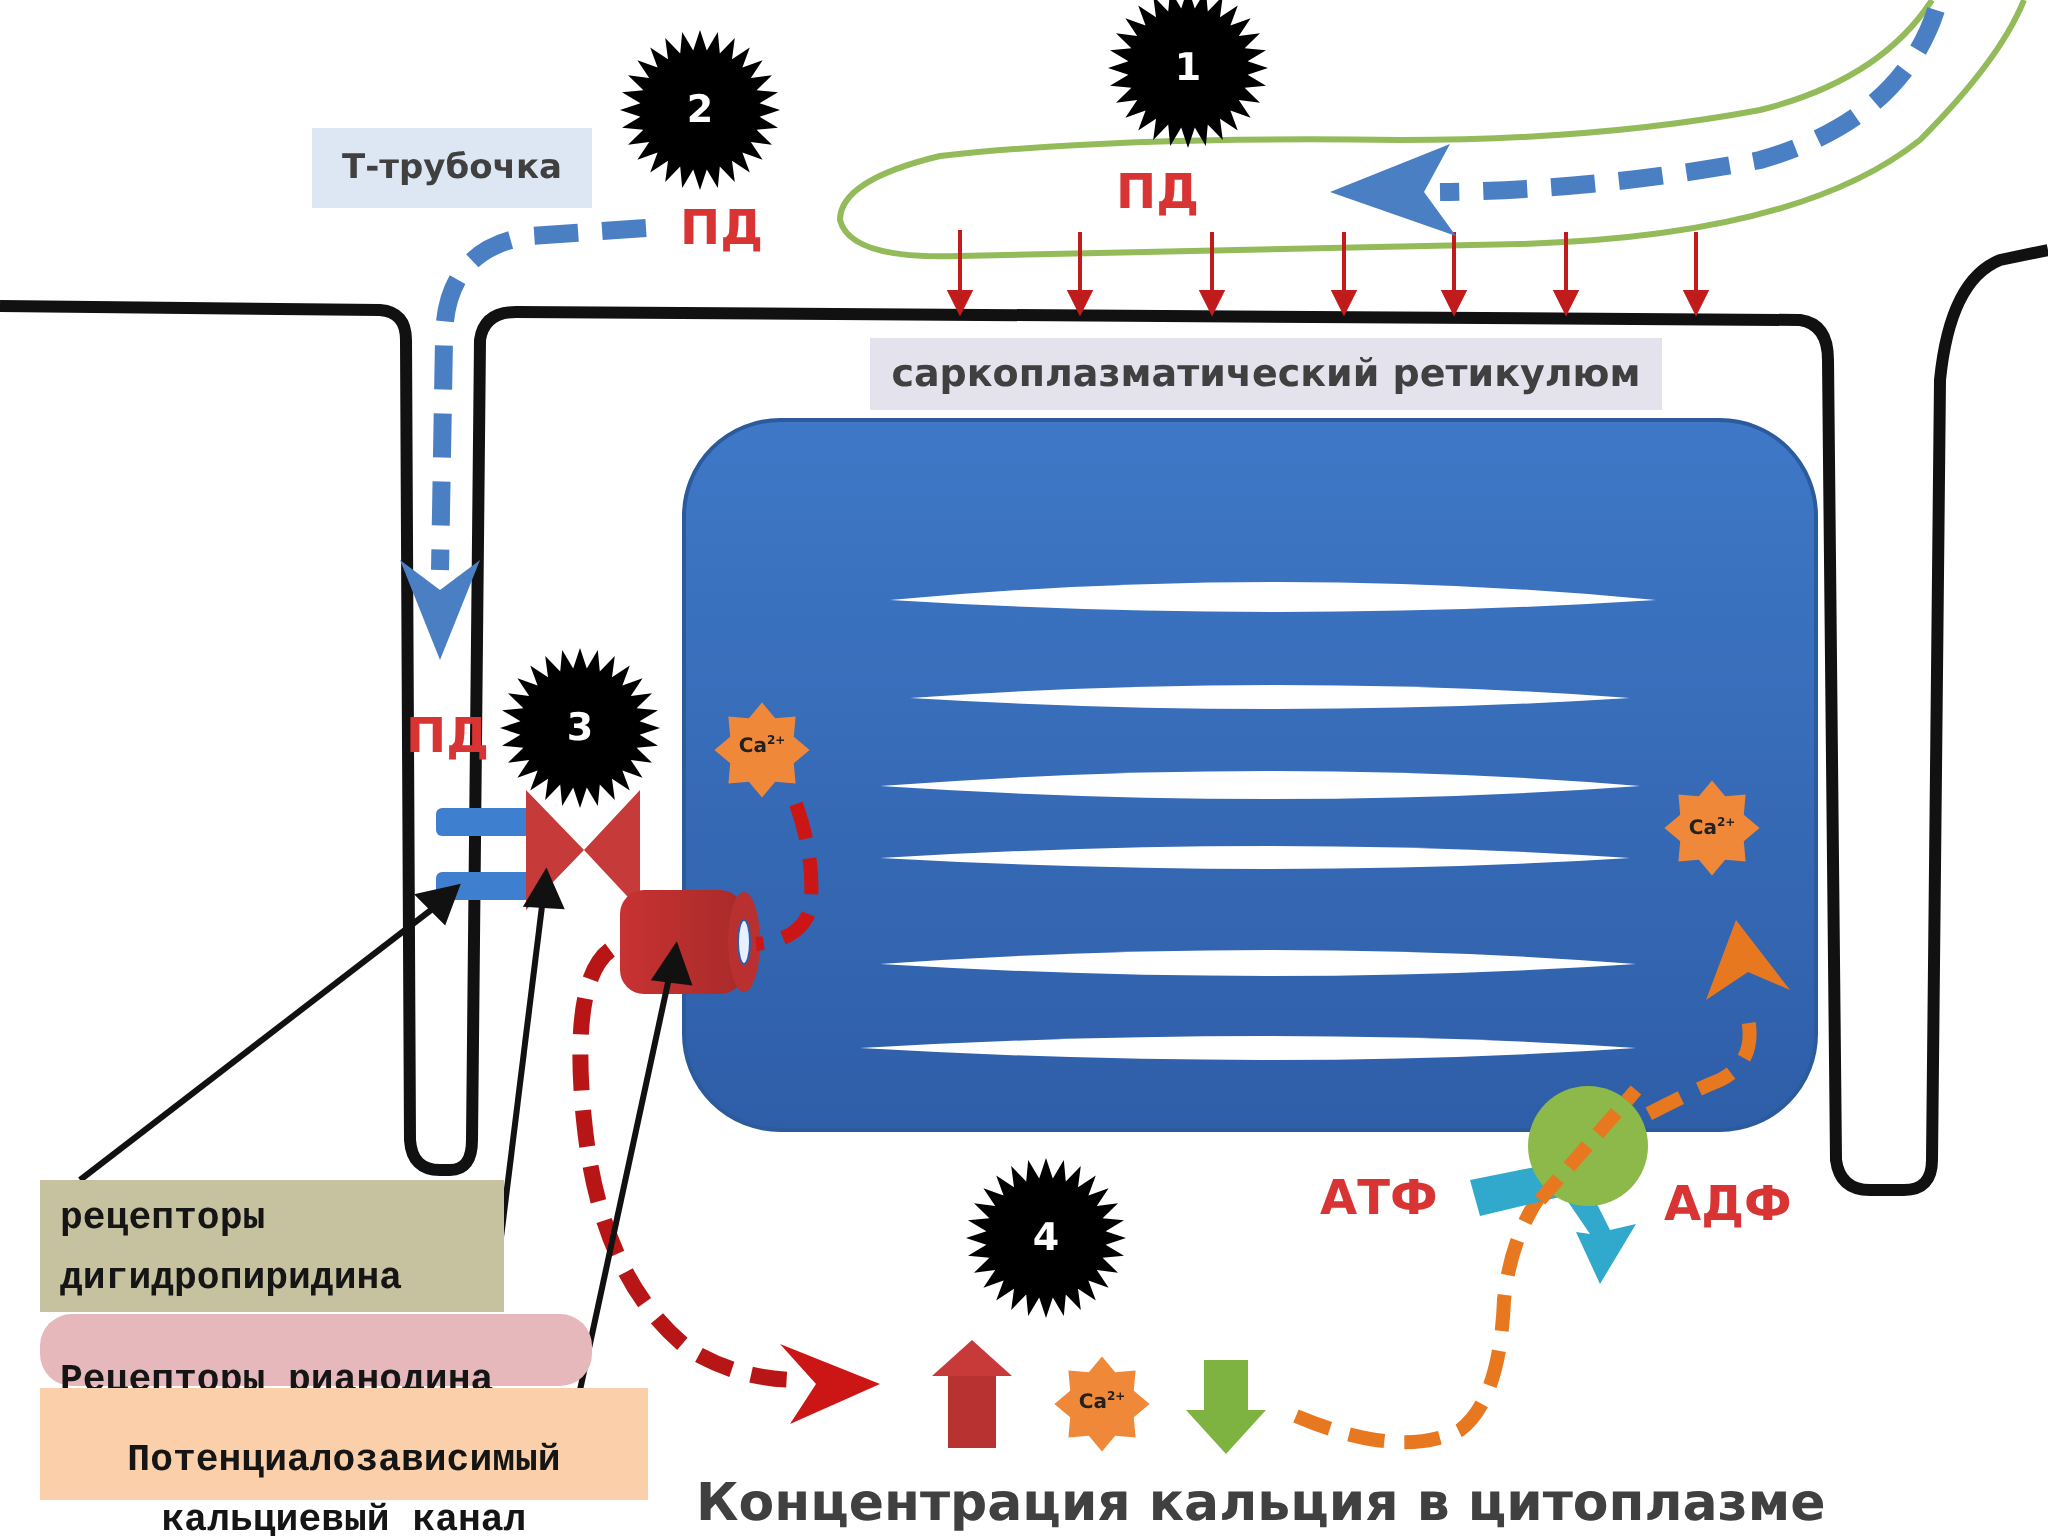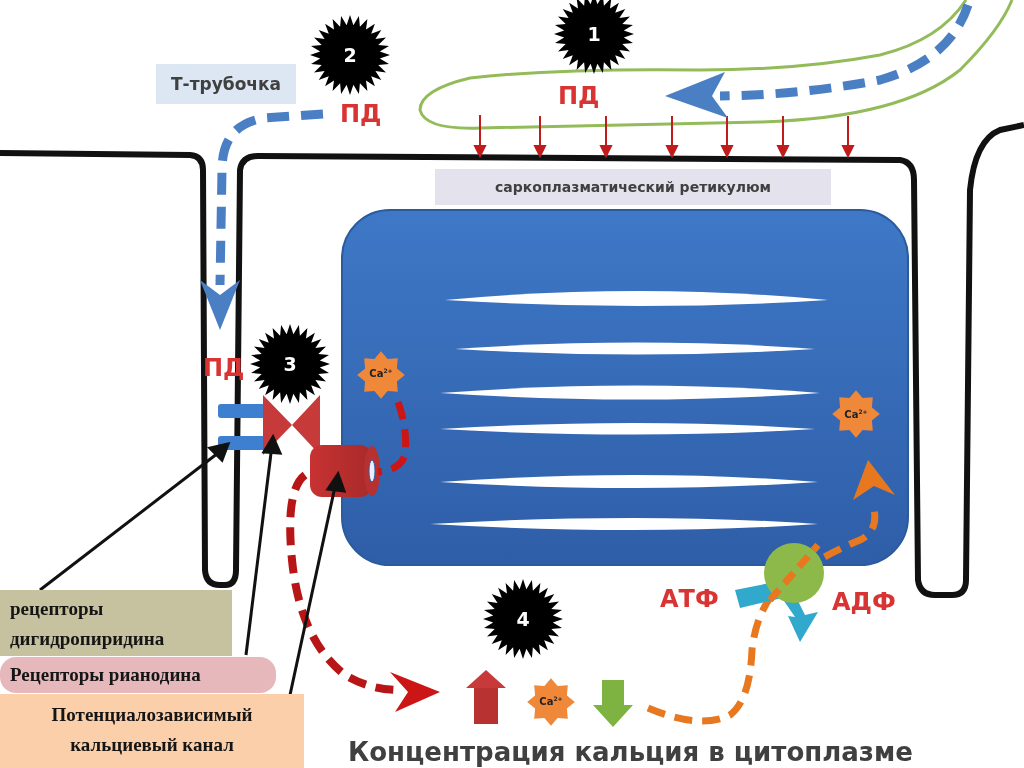--- a/index.html
+++ b/index.html
@@ -1,20 +1,20 @@
 <!DOCTYPE html>
 <html><head>
 <meta charset="utf-8">
 <style>
   html, body { margin:0; padding:0; background:#ffffff; }
   body { width:1024px; height:768px; position:relative; overflow:hidden; font-family:"Liberation Sans", sans-serif; }
   svg { position:absolute; left:0; top:0; }
   .lbl { position:absolute; font-family:"DejaVu Sans", sans-serif; font-weight:bold; color:#404040; }
   .pd { position:absolute; font-family:"DejaVu Sans", sans-serif; font-weight:bold; color:#d93434; font-size:24px; }
-  .box { position:absolute; font-family:Liberation Serif, serif; font-weight:bold; color:#151515; font-size:19px; line-height:30px; box-sizing:border-box; }
+  .box { position:absolute; font-family:Liberation Mono, monospace; font-weight:bold; color:#151515; font-size:19px; line-height:30px; box-sizing:border-box;margin-left:20px; }
   .num { position:absolute; color:#fff; font-family:"DejaVu Sans", sans-serif; font-weight:bold; font-size:19px; transform:translate(-50%,-50%); }
   .ca { position:absolute; font-family:"DejaVu Sans", sans-serif; font-weight:bold; font-size:10px; color:#222; transform:translate(-50%,-50%); }
   .ca sup { font-size:6px; }
 </style>
 </head>
 <body>
 
 <svg width="1024" height="768" viewBox="0 0 1024 768">
   <defs>
     <linearGradient id="srgrad" x1="0" y1="0" x2="0" y2="1">
@@ -126,25 +126,25 @@
 <span class="num" style="left:594px;top:34px;">1</span>
 <span class="num" style="left:350px;top:55px;">2</span>
 <span class="num" style="left:290px;top:364px;">3</span>
 <span class="num" style="left:523px;top:619px;">4</span>
 
 <span class="ca" style="left:381px;top:373px;"><span>Ca</span><sup>2+</sup></span>
 <span class="ca" style="left:856px;top:414px;"><span>Ca</span><sup>2+</sup></span>
 <span class="ca" style="left:551px;top:701px;"><span>Ca</span><sup>2+</sup></span>
 
 <div class="lbl" style="left:156px;top:64px;width:140px;height:40px;background:#dde7f3;font-size:17px;line-height:40px;text-align:center;">Т-трубочка</div>
-<div class="lbl" style="left:435px;top:169px;width:396px;height:36px;background:#e4e2ec;font-size:14px;line-height:36px;text-align:center;">саркоплазматический ретикулюм</div>
+<div class="lbl" style="left:435px;top:169px;width:396px;height:36px;background:#e4e2ec;font-size:19px;line-height:36px;text-align:center;">саркоплазматический ретикулюм</div>
 
 <span class="pd" style="left:340px;top:100px;">ПД</span>
 <span class="pd" style="left:558px;top:82px;">ПД</span>
 <span class="pd" style="left:203px;top:354px;">ПД</span>
 <span class="pd" style="left:660px;top:585px;">АТФ</span>
 <span class="pd" style="left:832px;top:588px;">АДФ</span>
 
 <div class="box" style="left:0;top:590px;width:232px;height:66px;background:#c6c19e;padding:4px 0 0 10px;">рецепторы дигидропиридина</div>
-<div class="box" style="left:0;top:657px;width:276px;height:36px;background:#e6b8bb;padding:3px 0 0 10px;border-radius:16px;">Рецепторы рианодина</div>
-<div class="box" style="left:0;top:694px;width:304px;height:75px;background:#fbcfa9;padding:6px 0 0 0;text-align:center;">Потенциалозависимый кальциевый канал</div>
+<div class="box" style="left:0;top:657px;width:276px;height:36px;background:#e6b8bb;padding:18px 0 0 10px;border-radius:16px;">Рецепторы рианодина</div>
+<div class="box" style="left:0;top:694px;width:304px;height:56px;background:#fbcfa9;padding:21px 0 0 0;text-align:center;">Потенциалозависимый кальциевый канал</div>
 
 <div class="lbl" style="left:348px;top:737px;font-size:26px;">Концентрация кальция в цитоплазме</div>
 
 </body></html>

